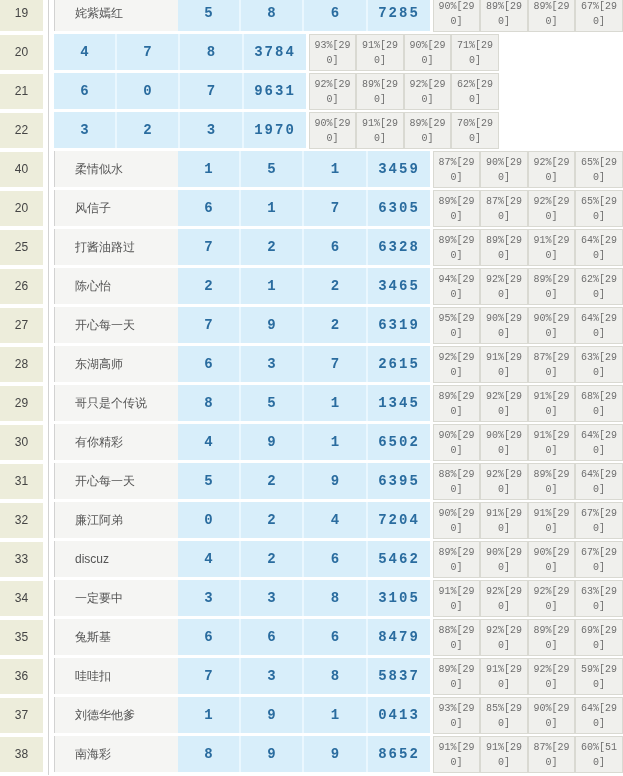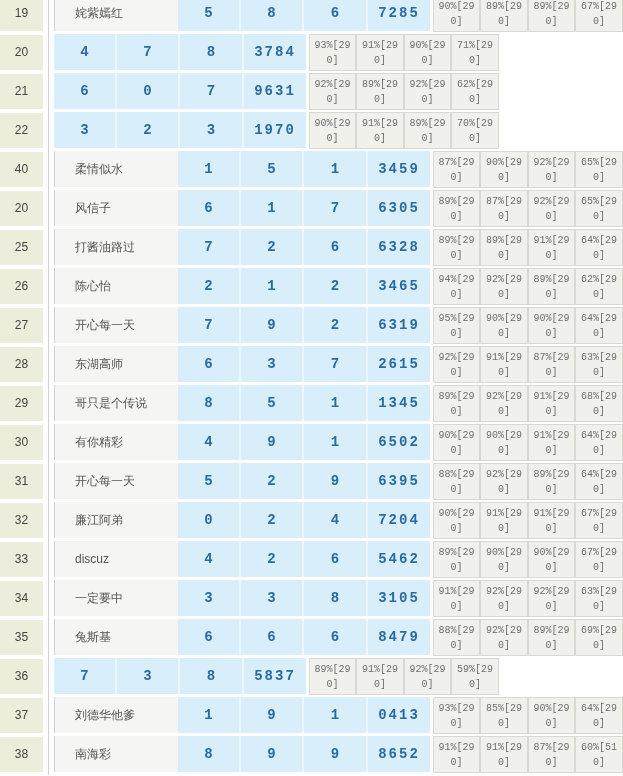--- a/index.html
+++ b/index.html
@@ -328,20 +328,21 @@
         <div class="c-num">8479</div>
         <div class="gap2"></div>
         <div class="c-pct c-p1">88%[290]</div>
         <div class="c-pct c-p2">92%[290]</div>
         <div class="c-pct c-p3">89%[290]</div>
         <div class="c-pct c-p4">69%[290]</div>
       </div>
       <div class="row">
         <div class="c-rank">36</div>
         <div class="gut"></div>
+        <div class="c-name">哇哇扣</div>
         <div class="c-d">7</div>
         <div class="c-d">3</div>
         <div class="c-d c-d3">8</div>
         <div class="c-num">5837</div>
         <div class="gap2"></div>
         <div class="c-pct c-p1">89%[290]</div>
         <div class="c-pct c-p2">91%[290]</div>
         <div class="c-pct c-p3">92%[290]</div>
         <div class="c-pct c-p4">59%[290]</div>
       </div>

